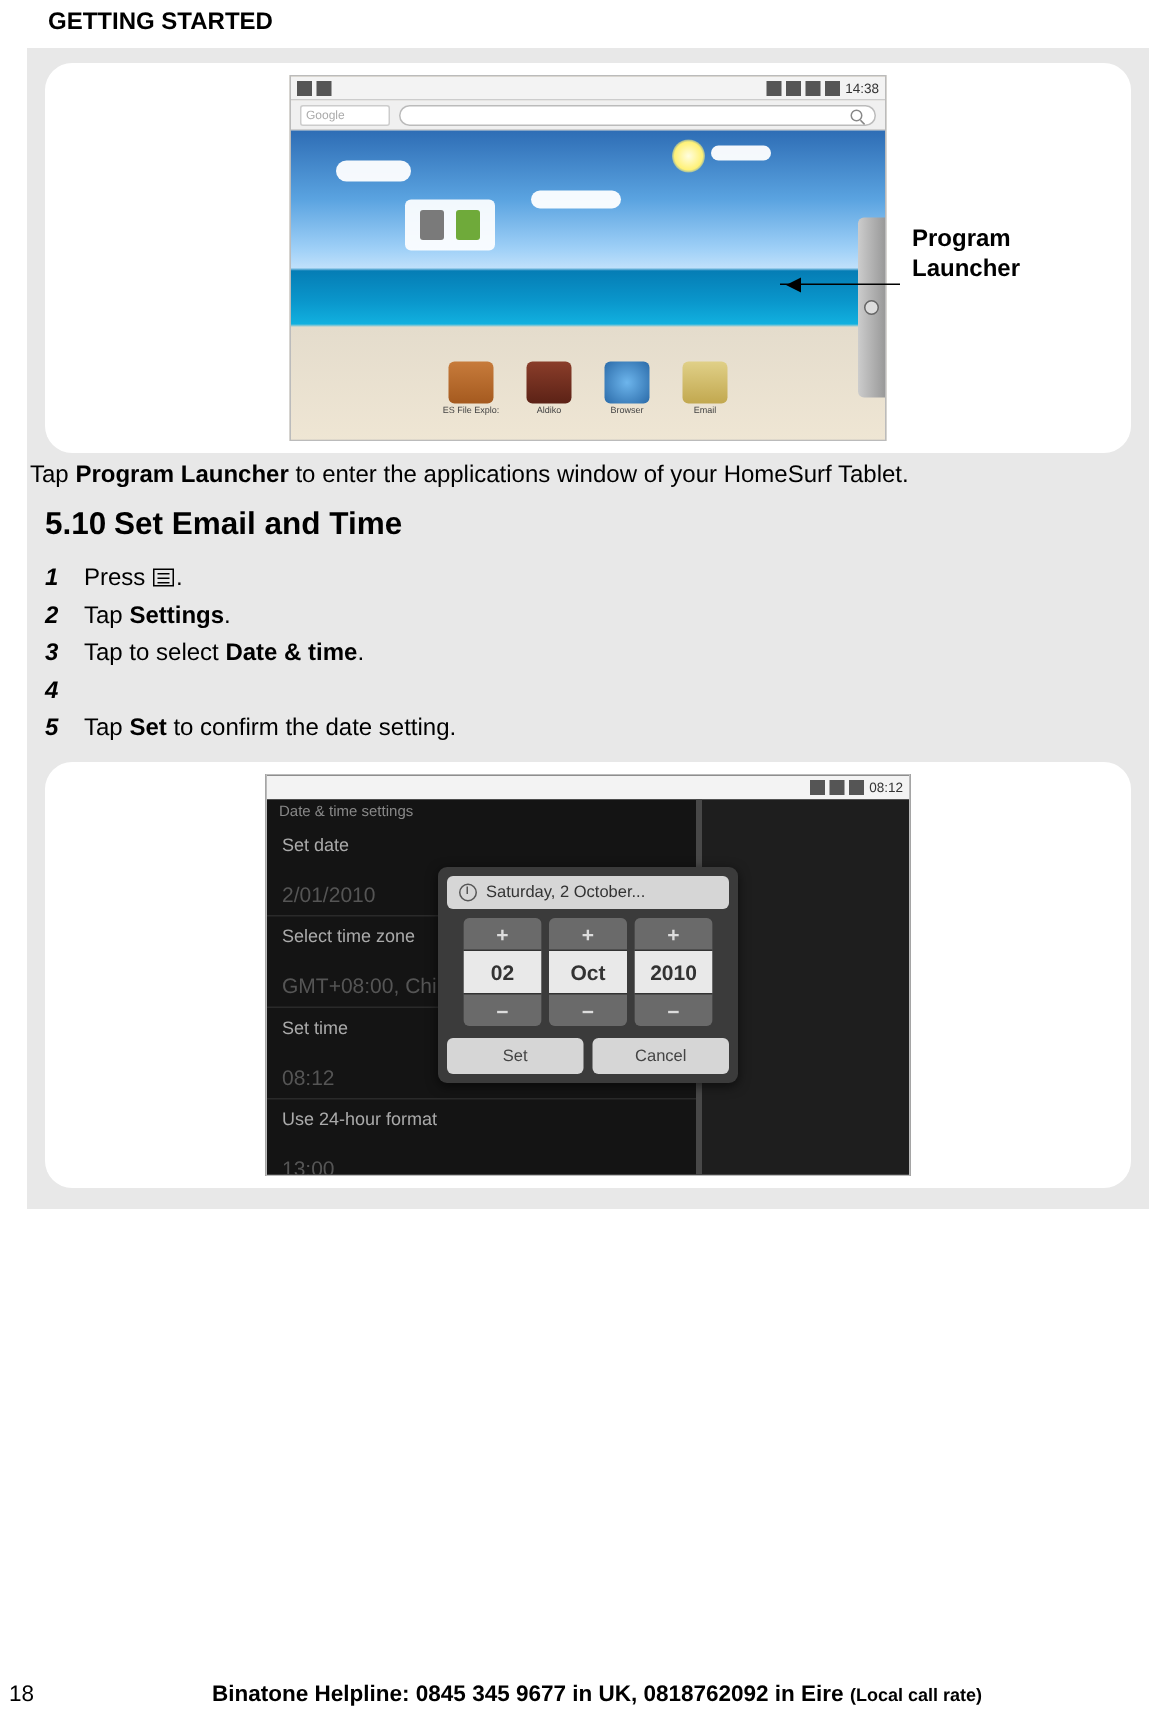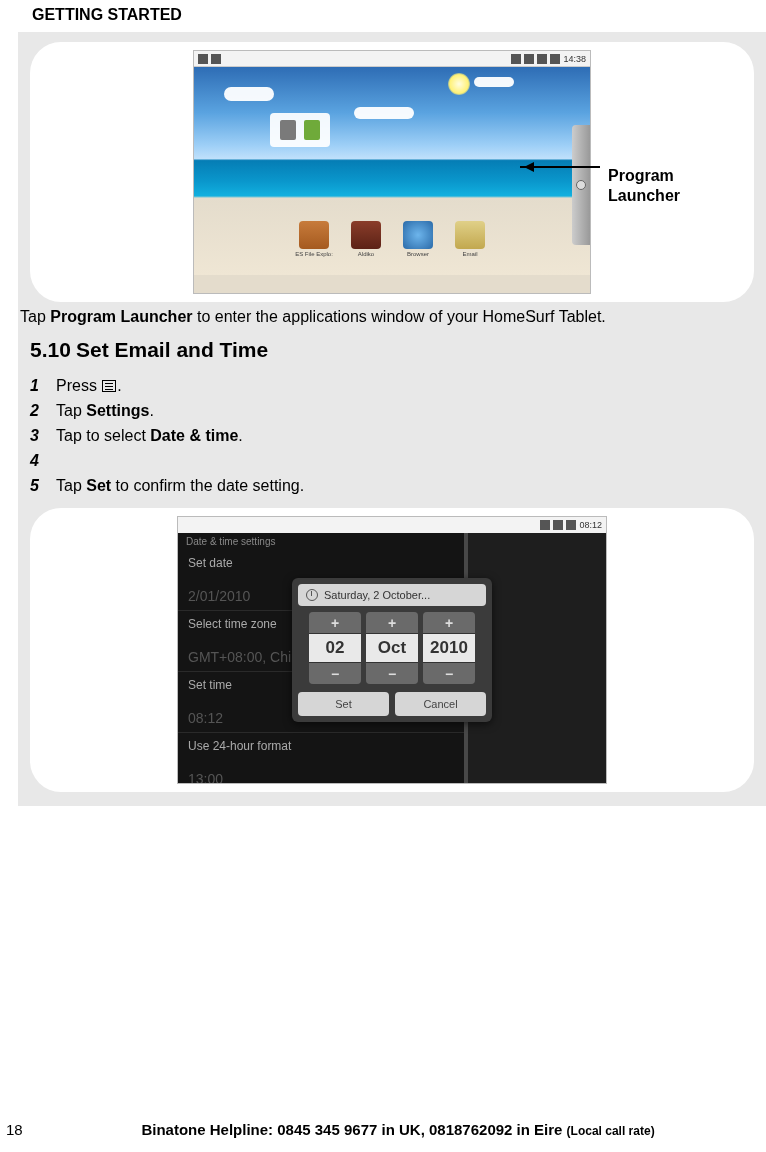--- a/index.html
+++ b/index.html
@@ -24,21 +24,21 @@
     padding: 8px 0 12px 0;
   }
   .section-title {
     font-weight: bold;
     font-size: 21px;
     padding: 4px 12px 6px 12px;
   }
   .section-num { display:inline-block; width:46px; }
   .white-card {
     background: #fff;
-    border-radius: 31px;
+    border-radius: 18px;
     margin: 2px 12px 2px 12px;
     padding: 8px;
     position: relative;
   }
   .card-inner {
     display: flex;
     justify-content: center;
     align-items: center;
   }
   
@@ -103,23 +103,23 @@
   .di.email{background:linear-gradient(#e0d088,#c2a84f);}
   .side-launcher{
     position:absolute;top:58px;right:0;width:18px;height:120px;
     background:linear-gradient(to right,#ccc,#999);
     border-radius:4px 0 0 4px;
     display:flex;align-items:center;justify-content:center;
   }
   .side-launcher .knob{width:10px;height:10px;border:1px solid #666;border-radius:50%;background:#ddd;}
   .callout {
     position:absolute;
-    top: 124px;
+    top: 108px;
     left: 490px;
-    display:flex;align-items:flex-start;gap:8px;
+    display:flex;align-items:flex-end;gap:8px;
   }
   .arrow{width:80px;height:1.5px;background:#000;position:relative;}
   .arrow::before{content:"";position:absolute;left:-1px;top:-4px;border:5px solid transparent;border-right:10px solid #000;}
   .callout-text{font-weight:bold;font-size:16px;line-height:1.25;}
   .body-text {
     font-size: 16px;
     padding: 4px 12px 2px 2px;
   }
   .steps { padding: 2px 10px 4px 12px; }
   .step { display:flex; gap:10px; margin: 7px 0; font-size:16px; align-items:flex-start;}
@@ -151,21 +151,21 @@
     padding:6px;
   }
   .dialog-head{background:#d6d6d6;color:#333;border-radius:4px;padding:5px 8px;font-size:11px;display:flex;align-items:center;gap:6px;margin-bottom:6px;}
   .dialog-head .clk{width:12px;height:12px;border:1.5px solid #555;border-radius:50%;position:relative;}
   .dialog-head .clk::after{content:"";position:absolute;left:4px;top:1px;width:1px;height:5px;background:#555;}
   .spinners{display:flex;gap:5px;justify-content:center;}
   .spinner{width:52px;background:#4a4a4a;border-radius:4px;overflow:hidden;}
   .sp-btn{height:22px;background:#6a6a6a;color:#ddd;display:flex;align-items:center;justify-content:center;font-size:14px;font-weight:bold;}
   .sp-btn.plus{border-bottom:1px solid #333;}
   .sp-btn.minus{border-top:1px solid #333;}
-  .sp-val{height:28px;background:#e9e9e9;color:#333;display:flex;align-items:center;justify-content:center;font-size:17px;font-weight:bold;}
+  .sp-val{height:28px;background:#e9e9e9;color:#333;display:flex;align-items:center;justify-content:center;font-size:14px;font-weight:bold;}
   .dialog-btns{display:flex;gap:6px;margin-top:8px;}
   .dbtn{flex:1;background:#d6d6d6;border-radius:4px;height:24px;display:flex;align-items:center;justify-content:center;font-size:11px;color:#444;}
 
   .footer{
     position:absolute;bottom:14px;left:0;right:0;
     display:flex;align-items:baseline;padding:0 6px;
     font-size:15px;
   }
   .foot-page{width:30px;}
   .foot-text{flex:1;text-align:center;font-weight:bold;}
@@ -187,20 +187,26 @@
             <span class="status-ico"></span>
             <span class="status-ico"></span>
           </div>
           <div class="status-right">
             <span class="status-ico"></span>
             <span class="status-ico"></span>
             <span class="status-ico"></span>
             <span class="status-ico"></span>
             <span>14:38</span>
           </div>
+        </div>
+        <div class="tablet-search">
+          <div class="google-box">Google</div>
+          <div class="search-pill">
+              <span class="mag"></span>
+            </div>
         </div>
         <div class="beach">
           <div class="sun"></div>
           <div class="cloud c1"></div>
           <div class="cloud c2"></div>
           <div class="cloud c3"></div>
           <div class="widget">
             <div class="w-ico"></div>
             <div class="w-ico g"></div>
           </div>

